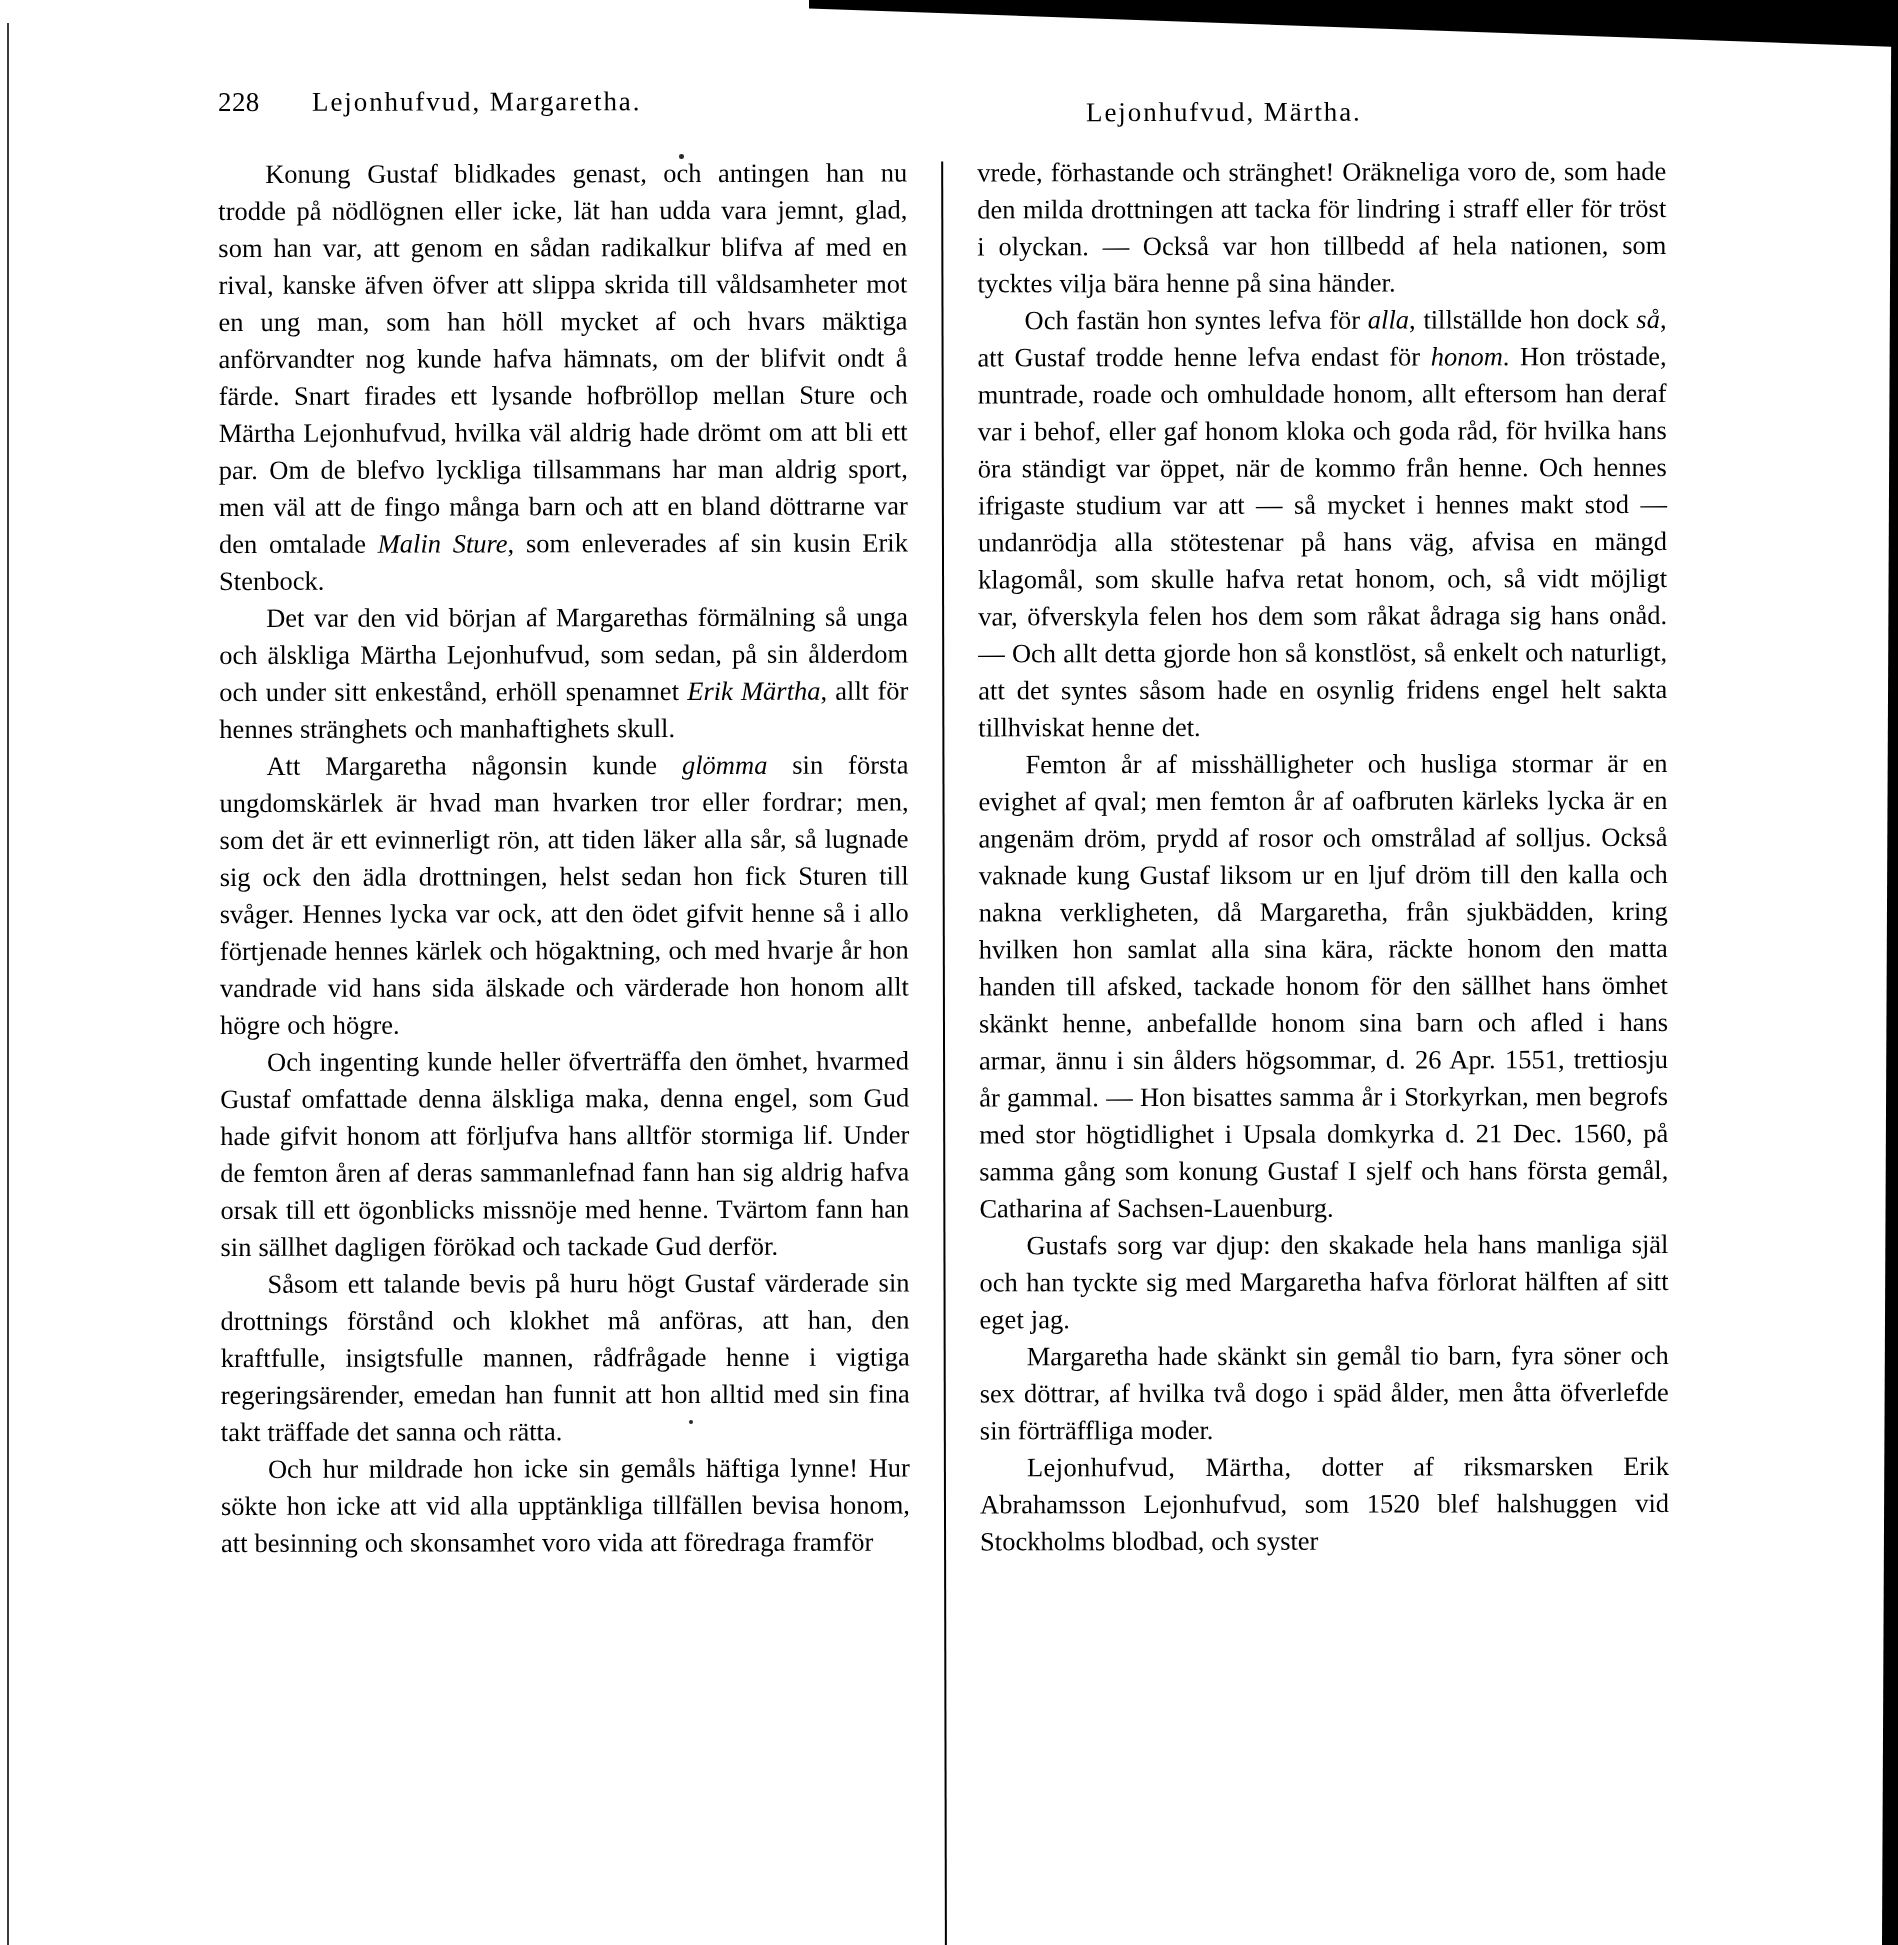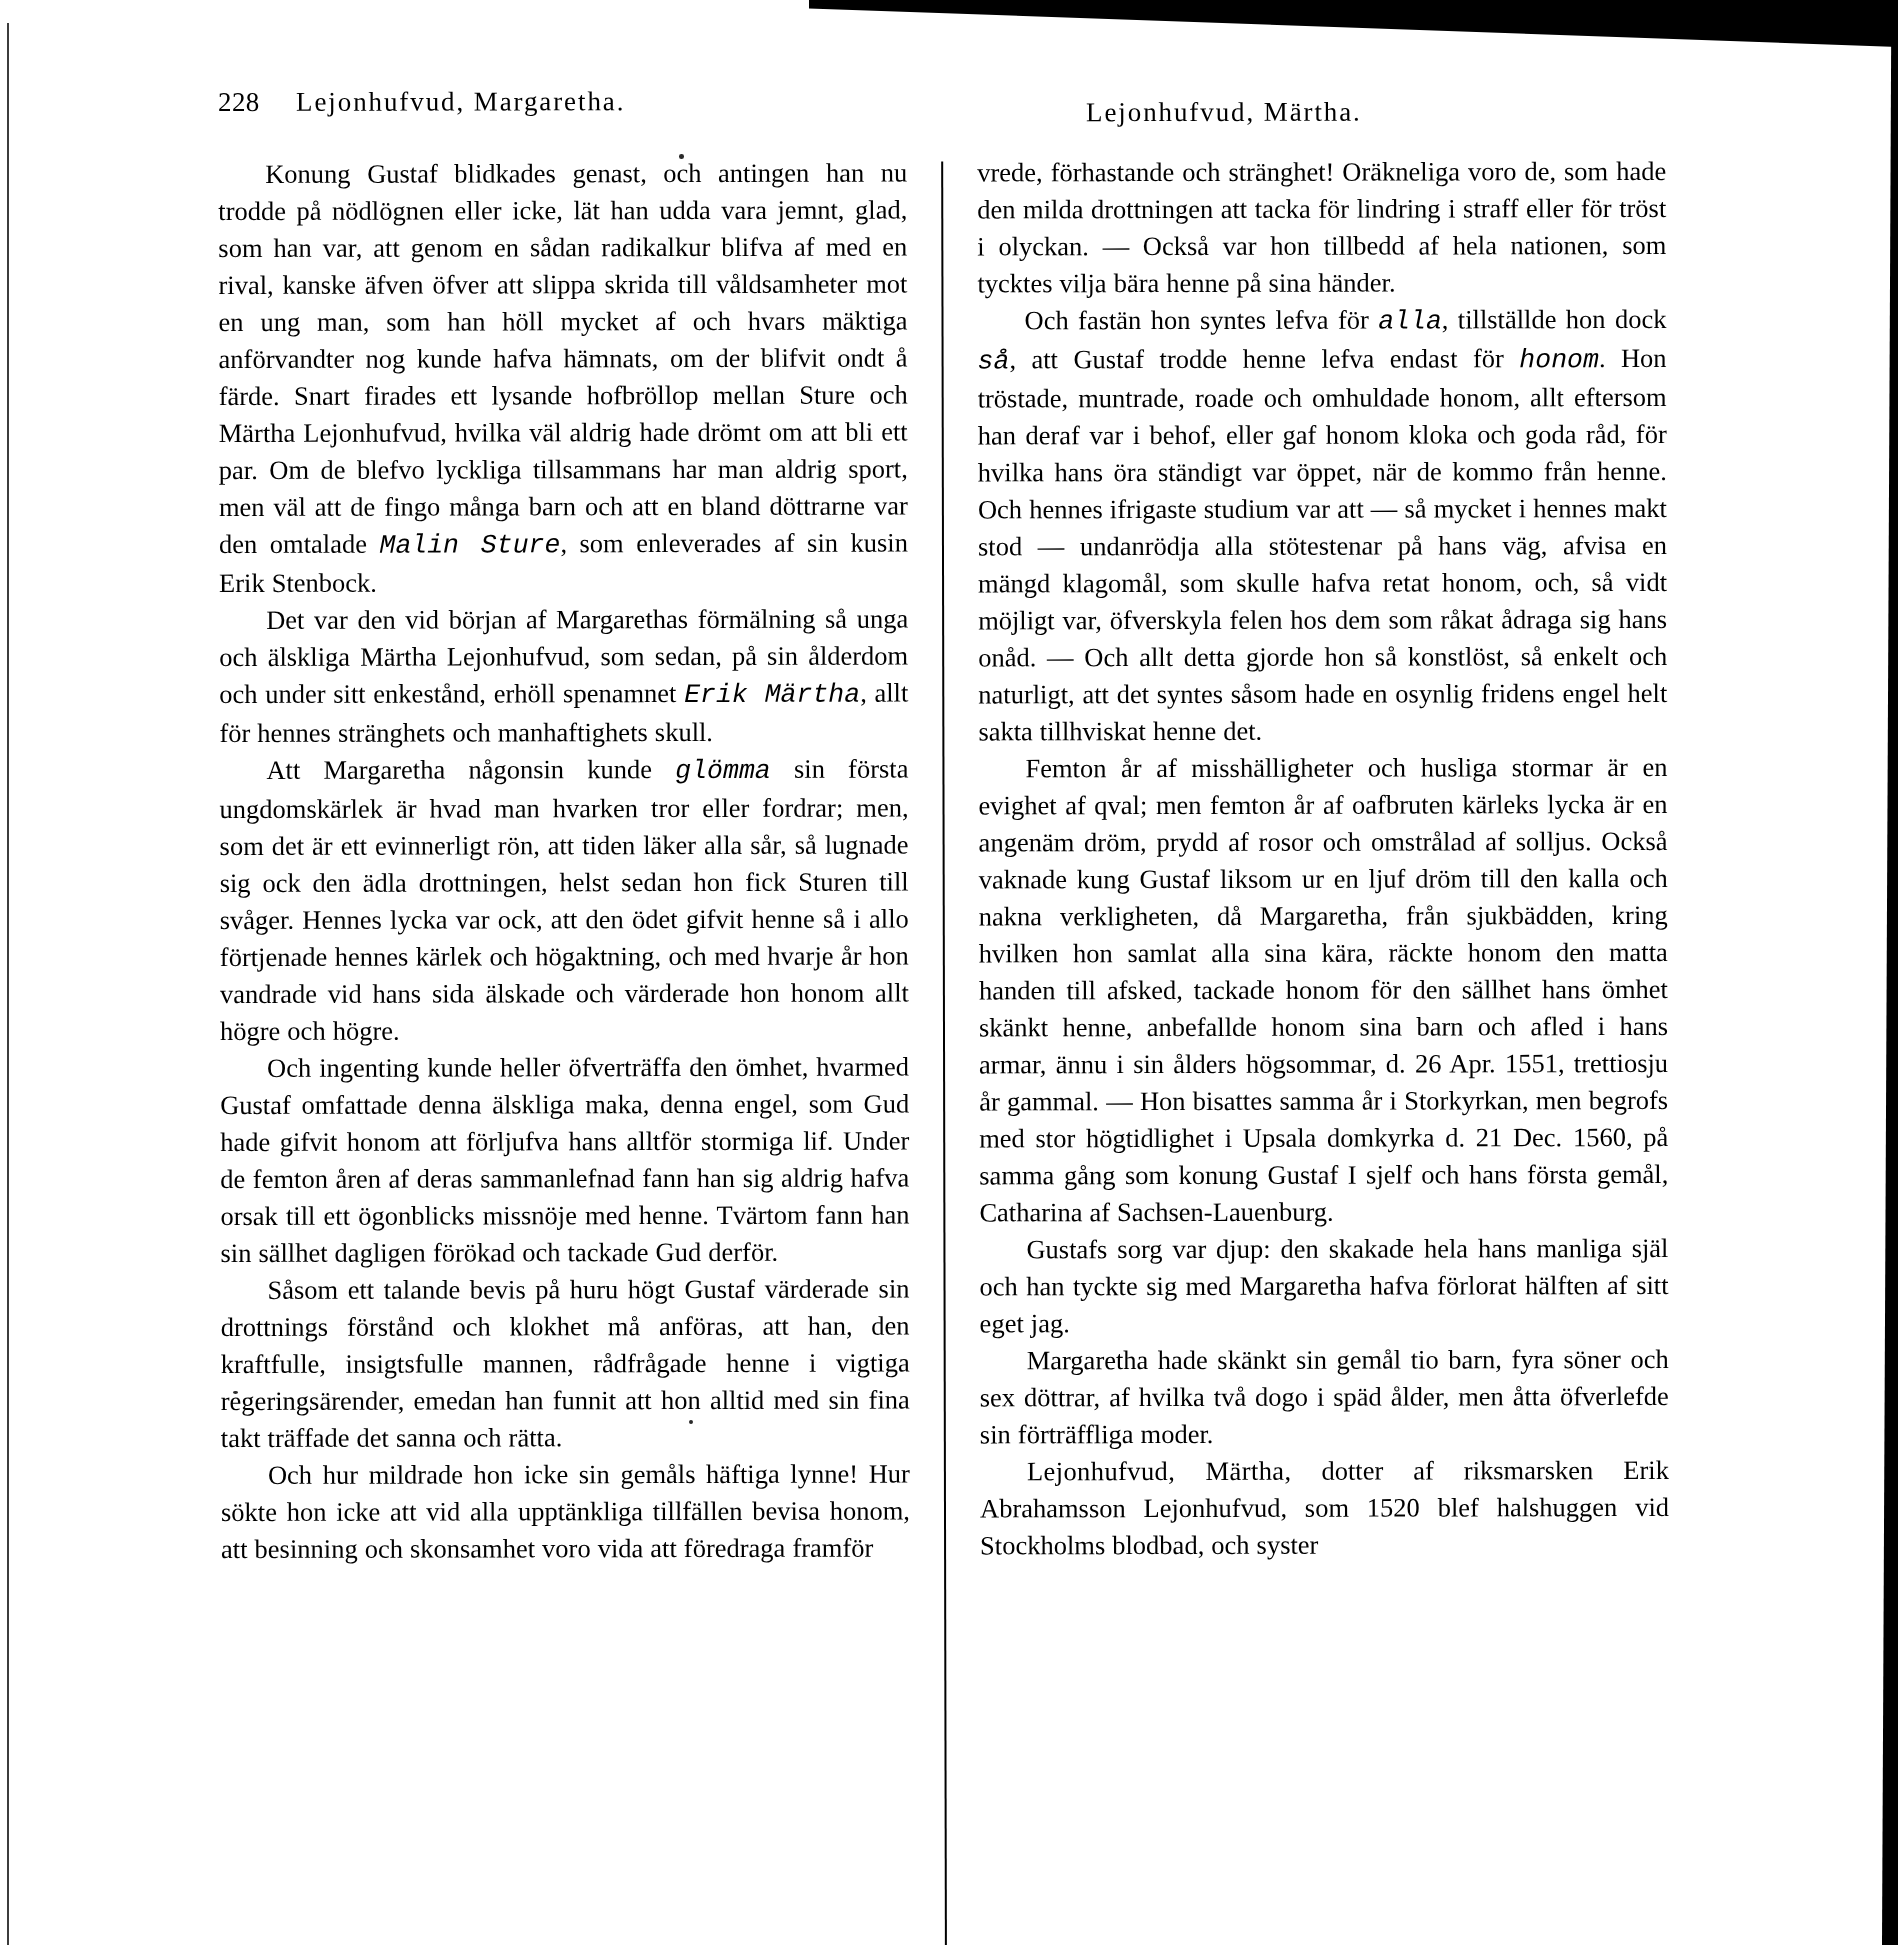--- a/index.html
+++ b/index.html
@@ -62,21 +62,21 @@
   }
   .folio {
     position: absolute;
     left: 0;
     top: 4.7px;
     font-size: 27px;
     letter-spacing: 0.4px;
   }
   .head-left {
     position: absolute;
-    left: 78px;
+    left: 94px;
     top: 5.4px;
     font-size: 27px;
     letter-spacing: 1.9px;
   }
   .head-right {
     position: absolute;
     left: 868px;
     top: 17px;
     font-size: 27px;
     letter-spacing: 1.9px;
@@ -111,21 +111,21 @@
     line-height: 37px;
     text-align: justify;
     text-indent: 47px;
     -webkit-hyphens: none;
     hyphens: none;
     word-spacing: 0.4px;
   }
   p.para.cont {
     text-indent: 0;
   }
-  i { font-style: italic; font-family: Liberation Mono, monospace; }
+  i { font-style: italic; }
   b.entry { font-weight: normal; letter-spacing: 0.4px; }
 
   
   .content { transform: rotate(-0.12deg); transform-origin: 0 0; }
 </style>
 </head>
 <body>
 
 <div id="page">
 

